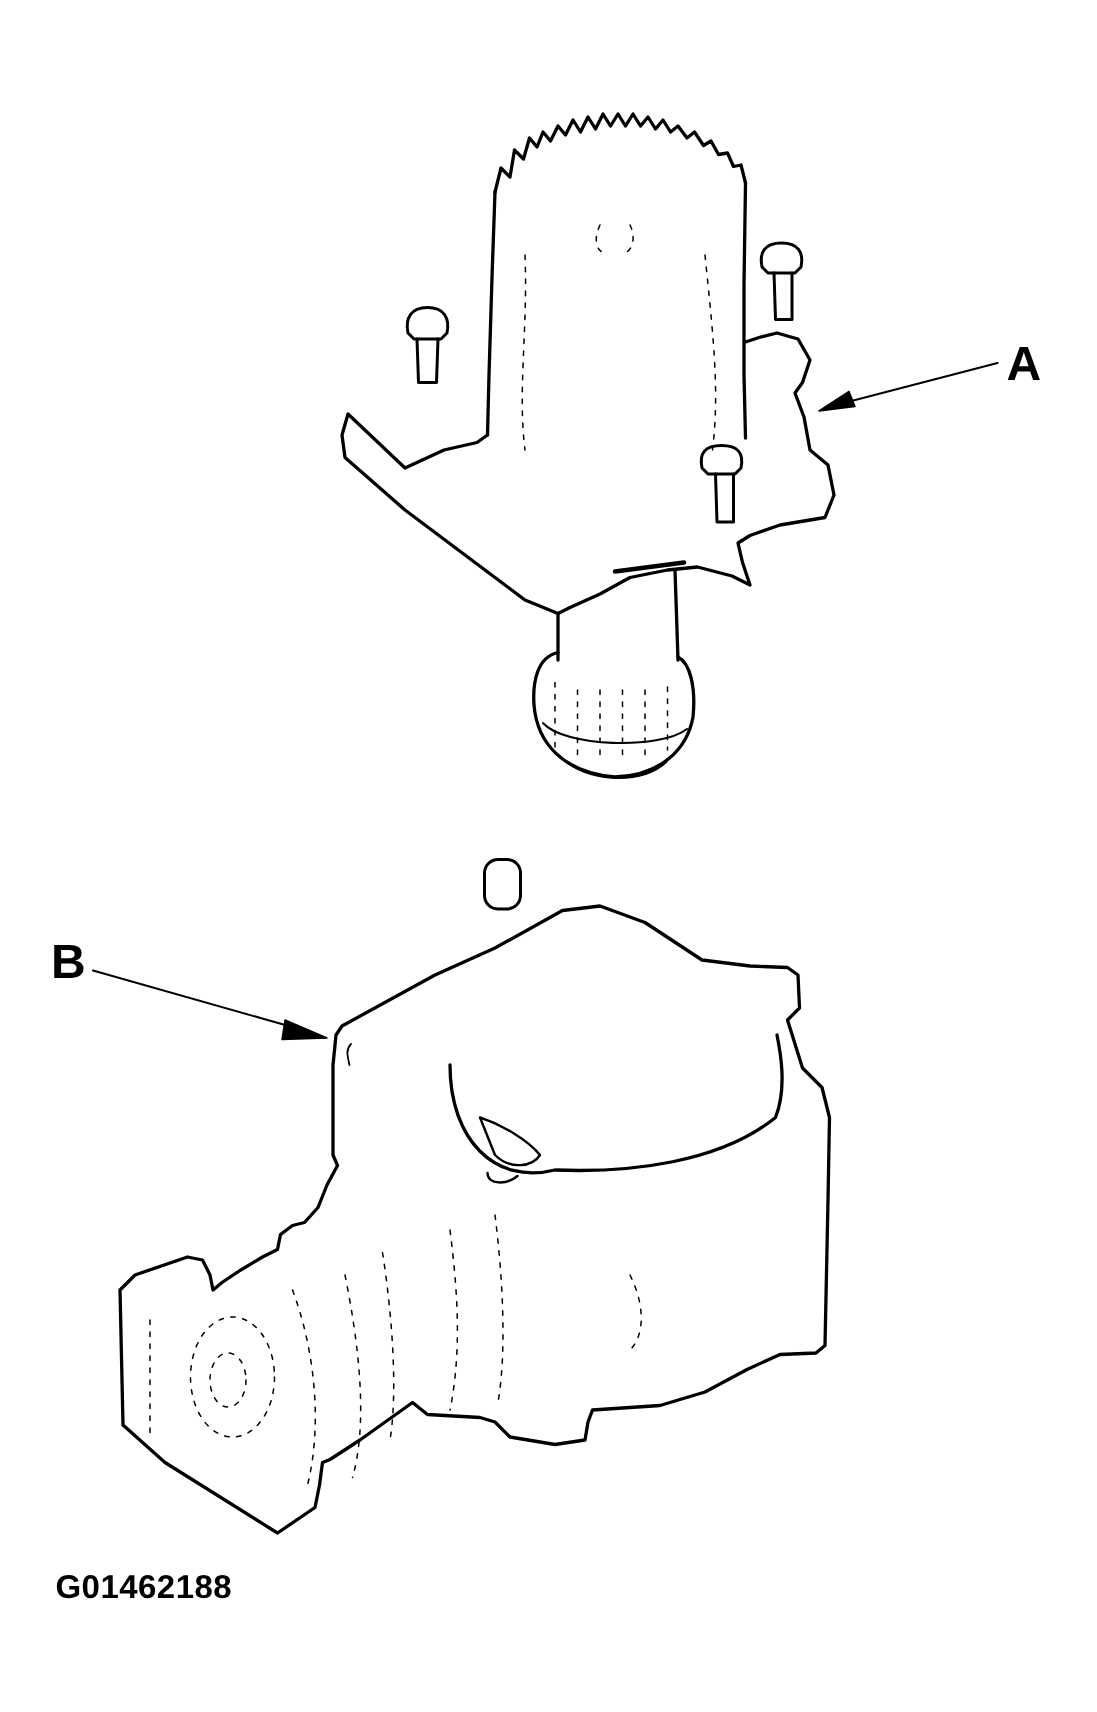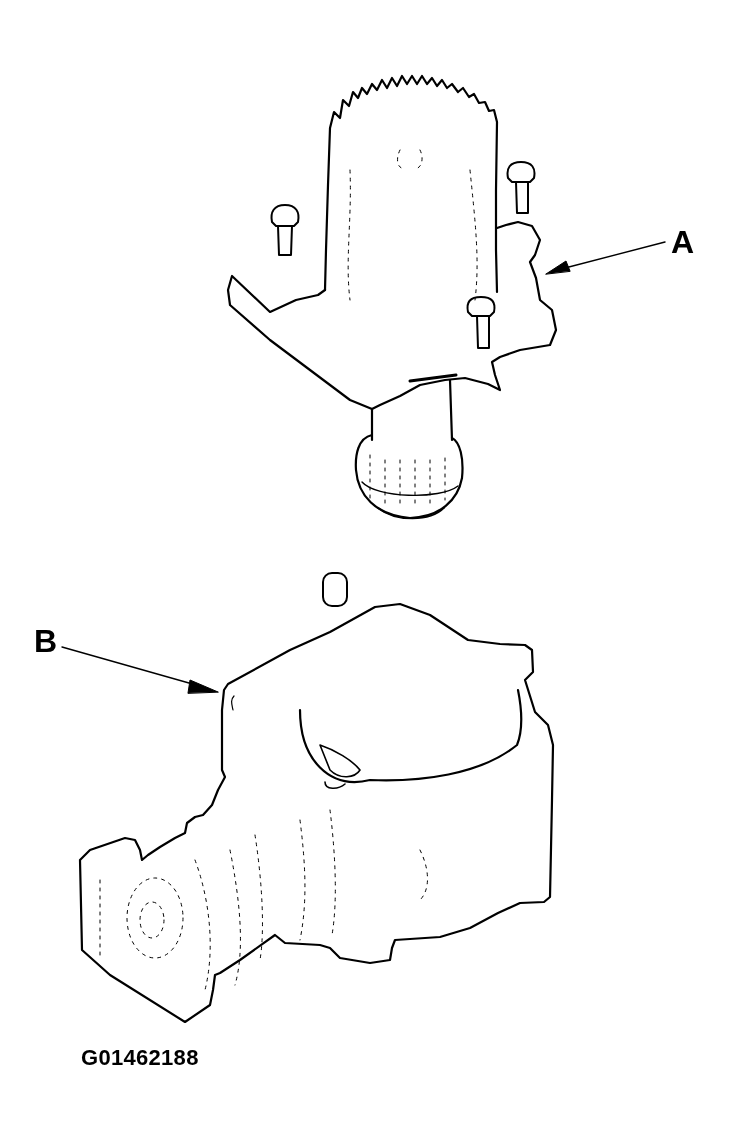--- a/index.html
+++ b/index.html
@@ -1,21 +1,21 @@
 <!DOCTYPE html>
 <html><head>
 <meta charset="utf-8">
 <style>
   html, body { margin: 0; padding: 0; background: #ffffff; }
   body { width: 731px; height: 1141px; position: relative; overflow: hidden; font-family: "Liberation Sans", sans-serif; }
   .art { position: absolute; left: 0; top: 0; width: 731px; height: 1141px; }
   .label { position: absolute; font-family: "Liberation Sans", sans-serif; font-weight: bold; color: #000; line-height: 1; }
   .label-a { left: 671px; top: 226px; font-size: 32px; }
   .label-b { left: 34px; top: 625px; font-size: 32px; }
-  .fig-id { position: absolute; left: 37px; top: 1045px; font-size: 22px; font-weight: bold; color: #000; font-family: "Liberation Sans", sans-serif; letter-spacing: 0.3px; margin-left: 44px; }
+  .fig-id { position: absolute; left: 37px; top: 1045px; font-size: 22px; font-weight: bold; color: #000; font-family: "Liberation Sans", sans-serif; letter-spacing: 0.3px; }
   svg path, svg line, svg rect, svg ellipse, svg polyline { vector-effect: non-scaling-stroke; }
 </style>
 </head>
 <body>
 
 <svg class="art" viewBox="0 0 731 1141" xmlns="http://www.w3.org/2000/svg">
   <g fill="none" stroke="#000" stroke-width="2.2" stroke-linejoin="round" stroke-linecap="round">
 
     <g>
 

